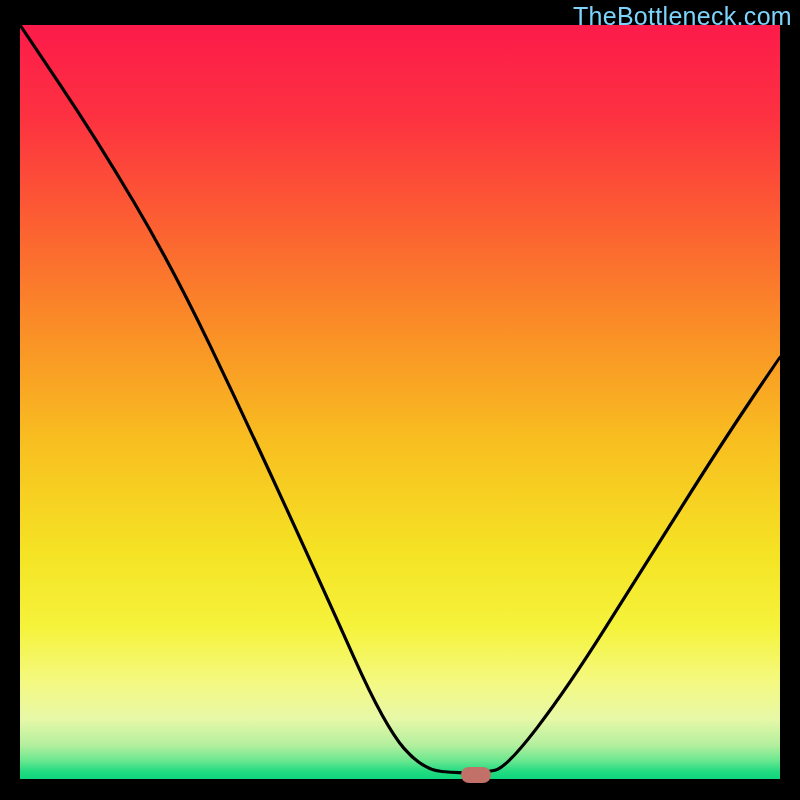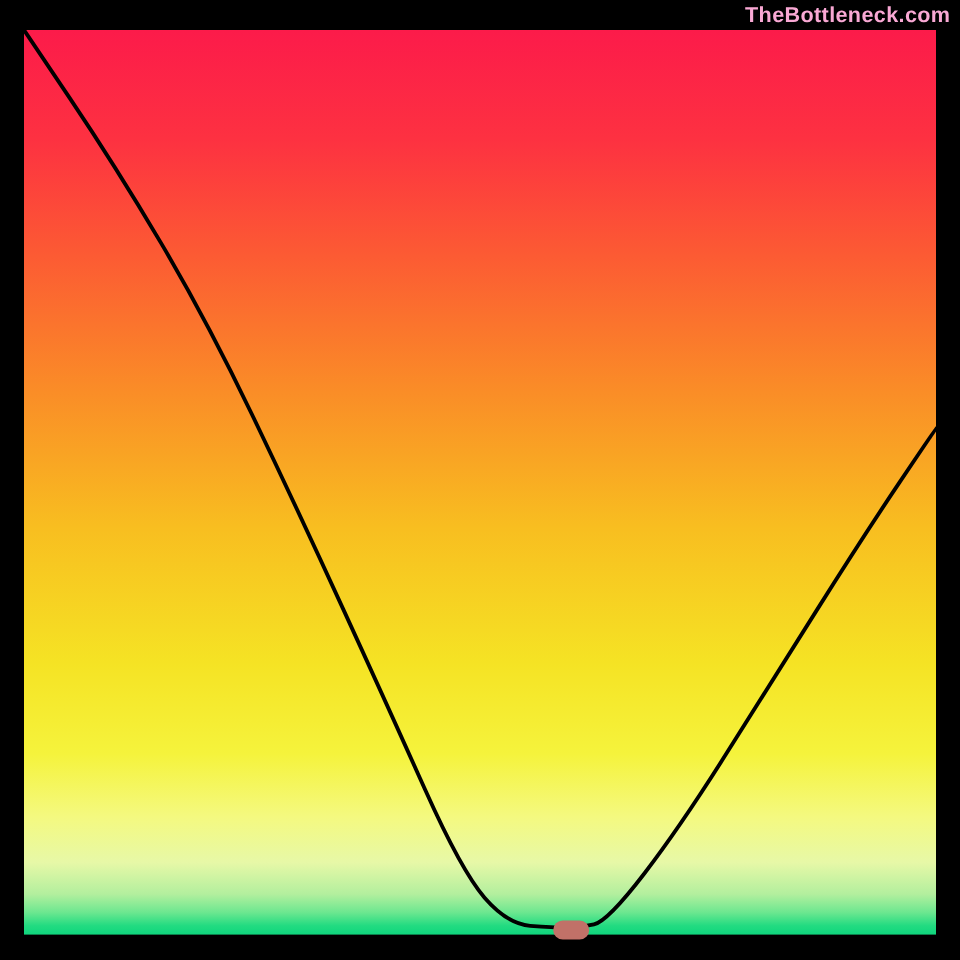--- a/index.html
+++ b/index.html
@@ -14,23 +14,23 @@
   .wrap {
     position: relative;
     width: 800px;
     height: 800px;
     background: #000;
   }
   .watermark {
     position: absolute;
     top: 2px;
     right: 8px;
-    color: #f9a8d4;
-    font-size: 18px;
-    font-weight: 700;
+    color: #7dd3fc;
+    font-size: 25px;
+    font-weight: 400;
     letter-spacing: 0.3px;
     z-index: 10;
   }
   .plot {
     position: absolute;
     left: 20px;
     top: 25px;
     width: 760px;
     height: 754px;
   }

